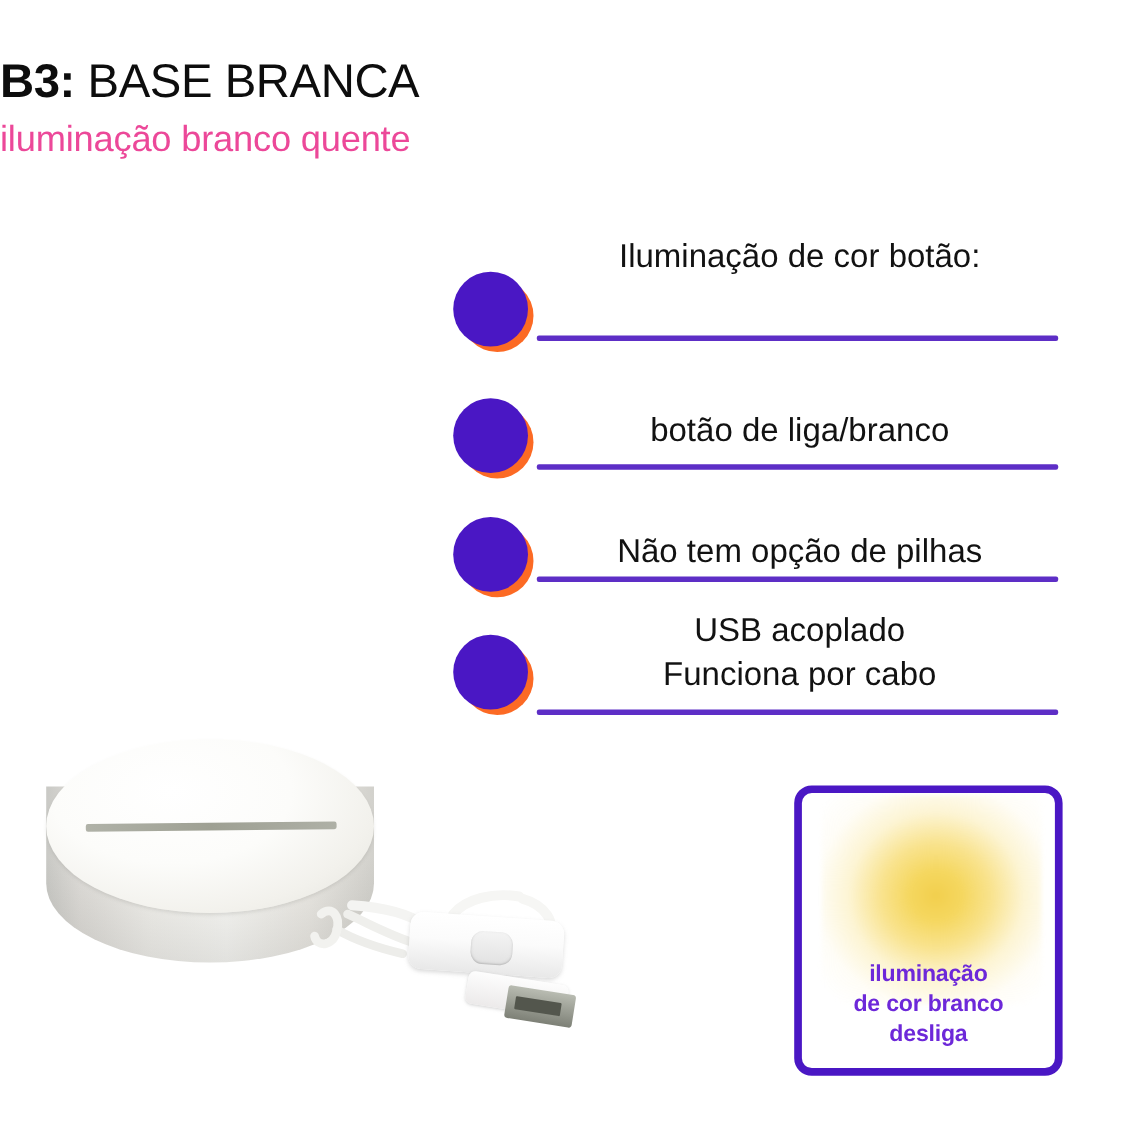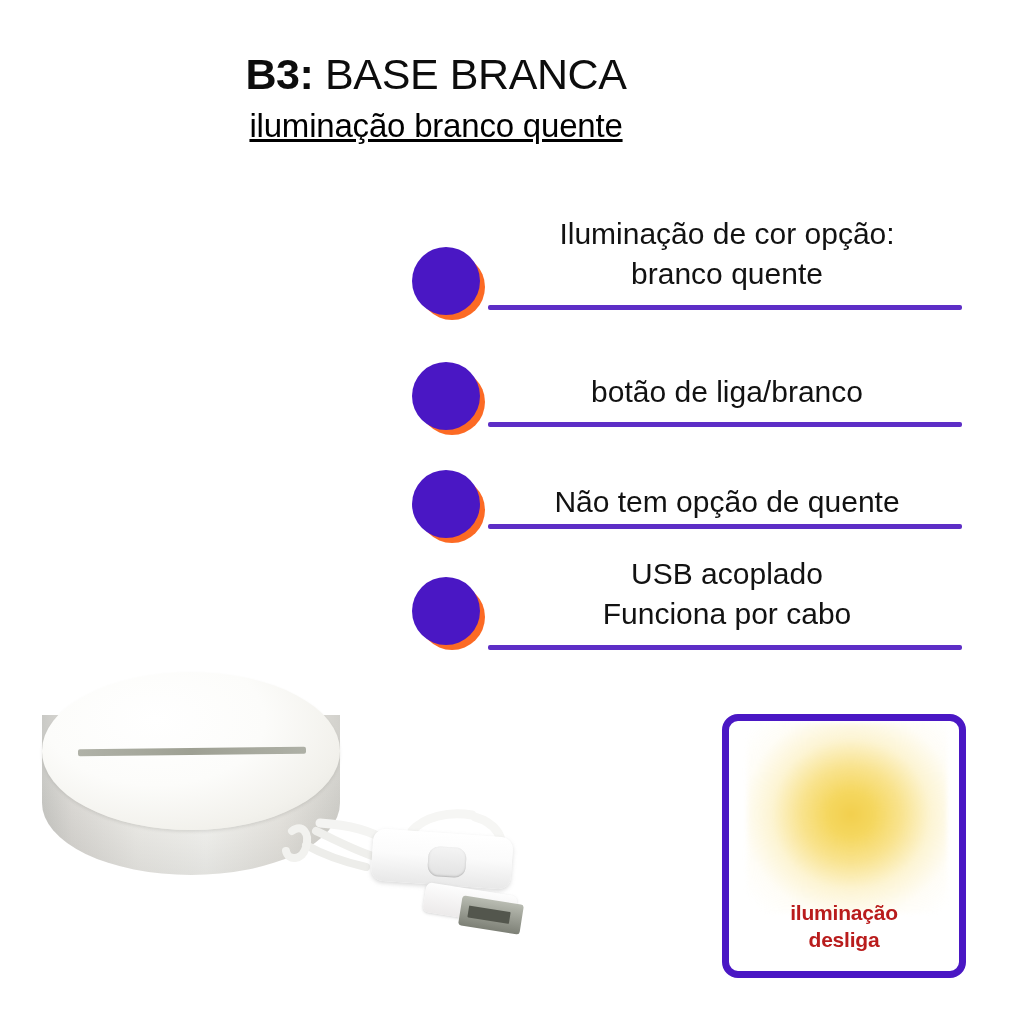--- a/index.html
+++ b/index.html
@@ -18,42 +18,40 @@
     background: #ffffff;
     overflow: hidden;
   }
 
   
   .header {
     position: absolute;
     left: 0;
     top: 48px;
     width: 872px;
-    text-align: center;
   }
   .title {
     font-size: 43px;
     line-height: 52px;
     letter-spacing: -0.4px;
     color: #0d0d0d;
     font-weight: 400;
     white-space: nowrap;
   }
   .title .code {
     font-weight: 700;
   }
   .subtitle {
     margin-top: 6px;
     font-size: 33px;
     line-height: 40px;
     letter-spacing: -0.2px;
-    color: #000000;
+    color: #ec4899;
     font-weight: 400;
     white-space: nowrap;
-    text-decoration: underline;
   }
 
   
   .features {
     position: absolute;
     left: 406px;
     top: 214px;
     width: 566px;
     height: 450px;
   }
@@ -256,21 +254,21 @@
   }
   .callout-text {
     position: absolute;
     left: 0;
     bottom: 18px;
     width: 100%;
     text-align: center;
     font-size: 21px;
     line-height: 27px;
     font-weight: 700;
-    color: #b91c1c;
+    color: #6d28d9;
     letter-spacing: -0.2px;
   }
 </style>
 </head>
 <body>
 
 <div id="canvas">
 
   <div class="header">
     <div class="title"><span class="code">B3:</span><span> BASE BRANCA</span></div>
@@ -278,22 +276,21 @@
   </div>
 
   <div class="features">
 
     <div class="feature-row row-1">
       <div class="bullet">
         <div class="shadow"></div>
         <div class="dot"></div>
       </div>
       <div class="feature-text">
-        <div>Iluminação de cor opção:</div>
-        <div>branco quente</div>
+        <div>Iluminação de cor botão:</div>
       </div>
       <div class="rule"></div>
     </div>
 
     <div class="feature-row row-2">
       <div class="bullet">
         <div class="shadow"></div>
         <div class="dot"></div>
       </div>
       <div class="feature-text">
@@ -301,21 +298,21 @@
       </div>
       <div class="rule"></div>
     </div>
 
     <div class="feature-row row-3">
       <div class="bullet">
         <div class="shadow"></div>
         <div class="dot"></div>
       </div>
       <div class="feature-text">
-        <div>Não tem opção de quente</div>
+        <div>Não tem opção de pilhas</div>
       </div>
       <div class="rule"></div>
     </div>
 
     <div class="feature-row row-4">
       <div class="bullet">
         <div class="shadow"></div>
         <div class="dot"></div>
       </div>
       <div class="feature-text">
@@ -346,17 +343,18 @@
     <div class="switch-box"></div>
     <div class="switch-rocker"></div>
     <div class="usb-shell"></div>
     <div class="usb-metal"></div>
   </div>
 
   <div class="callout">
     <div class="glow"></div>
     <div class="callout-text">
       <div>iluminação</div>
+      <div>de cor branco</div>
       <div>desliga</div>
     </div>
   </div>
 
 </div>
 
 </body></html>

